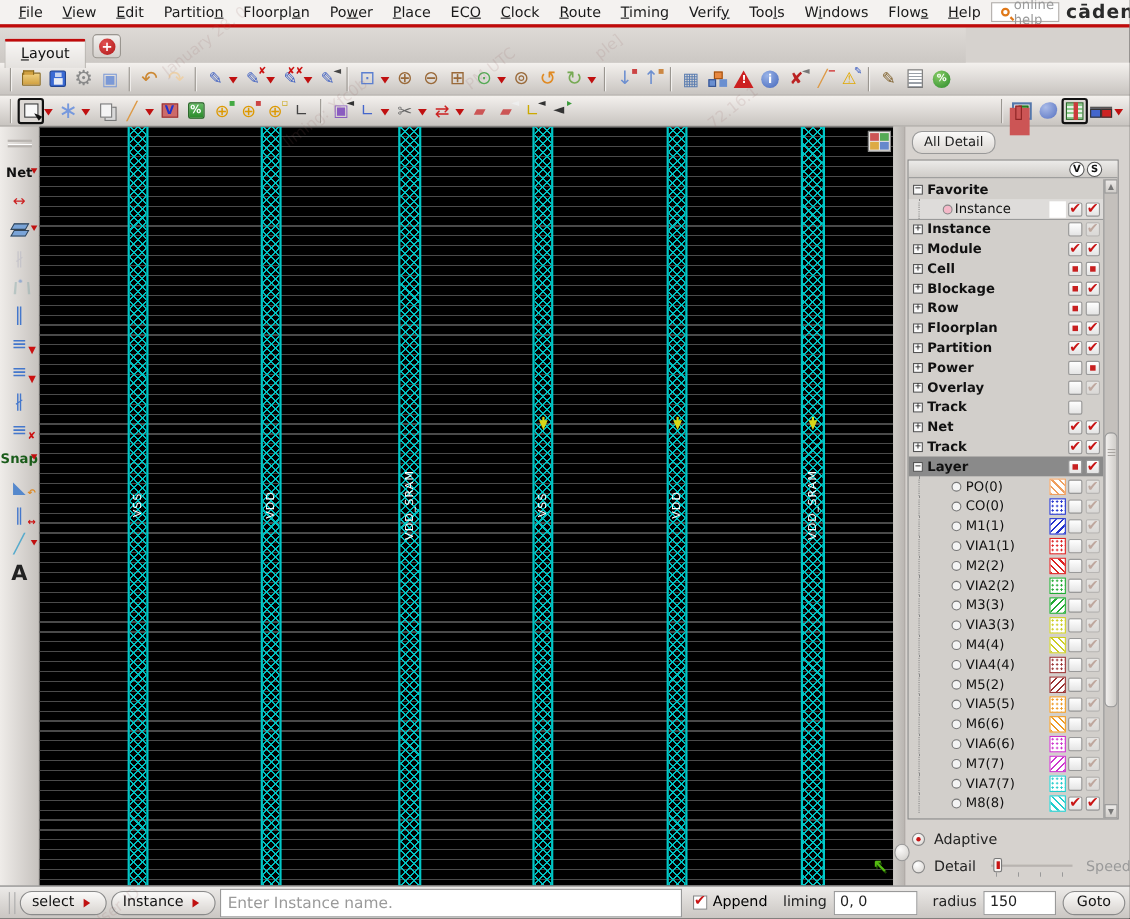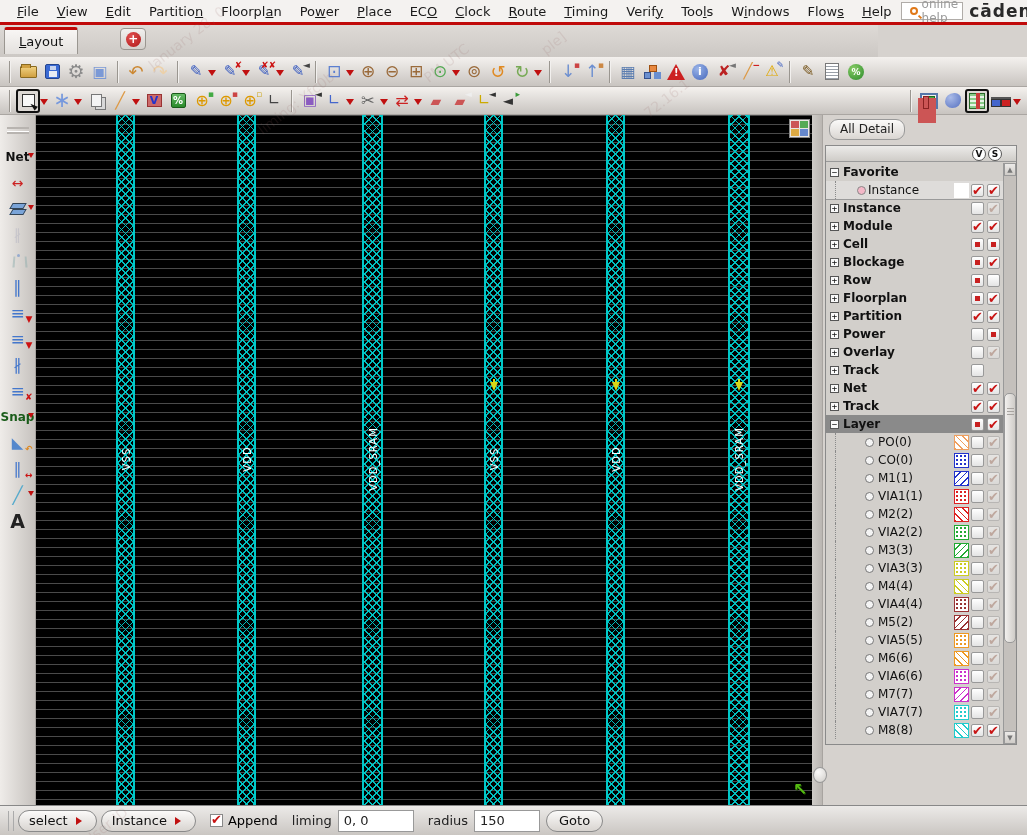--- a/index.html
+++ b/index.html
@@ -12,21 +12,21 @@
   .menu-item u { text-decoration:underline; }
   .menu-spacer { flex:1; }
   .searchbox { width:132px; height:18px; background:#fff; border:1px solid #b0aca8; display:flex; align-items:center; padding:0 4px; margin-right:6px; }
   .mag { width:8px; height:8px; border:2px solid #e07818; border-radius:50%; position:relative; flex:0 0 auto; }
   .mag::after { content:""; position:absolute; width:4px; height:2px; background:#e07818; transform:rotate(45deg); left:6px; top:7px; }
   .searchbox span { color:#9a9a9a; margin-left:4px; font-size:12px; }
   .logo { font-weight:bold; font-size:17px; color:#2a2a2a; letter-spacing:1px; margin-right:8px; }
   .redline { position:absolute; left:0; top:22px; width:1027px; height:3px; background:#c00a0a; z-index:30; }
 
   
-  .tabbar { position:absolute; left:0; top:25px; width:878px; height:32px; background:linear-gradient(#dedad6,#ccc8c4); display:flex; align-items:center; padding-left:4px; z-index:25;gap:36px; }
+  .tabbar { position:absolute; left:0; top:25px; width:878px; height:32px; background:linear-gradient(#dedad6,#ccc8c4); display:flex; align-items:flex-end; padding-left:4px; z-index:25; }
   .tab { background:linear-gradient(#f8f6f4,#e4e1de); border:1px solid #9a9690; border-bottom:none; border-top:3px solid #c00a0a; padding:4px 14px 5px 14px; color:#111; border-radius:3px 3px 0 0; }
   .tab u { text-decoration:underline; }
   .addtab { width:26px; height:22px; margin:0 0 4px 6px; background:linear-gradient(#f2f0ee,#d4d0cc); border:1px solid #9a9690; border-radius:4px; display:flex; align-items:center; justify-content:center; }
   .addtab .plus { width:15px; height:15px; border-radius:50%; background:radial-gradient(circle at 35% 30%,#e05050,#b01818); color:#fff; font-weight:bold; font-size:12px; line-height:15px; text-align:center; }
 
   
   .tbrow { position:absolute; left:0; width:1027px; display:flex; align-items:center; background:linear-gradient(#f4f1ee,#c8c4c0); border-bottom:1px solid #aaa6a2; padding:0 4px; z-index:20; }
   #tb1 { top:57px; height:30px; }
   #tb2 { top:87px; height:28px; }
   .tbi { width:24px; height:24px; display:inline-flex; align-items:center; justify-content:center; position:relative; border-radius:3px; flex:0 0 auto; }
@@ -750,33 +750,50 @@
             <span class="cb checked"></span>
             <span class="cb checked"></span>
           </div>
         </div>
       <div class="scroll">
         <span class="sc-btn sc-up">▲</span>
         <span class="sc-thumb"></span>
         <span class="sc-btn sc-dn">▼</span>
       </div>
     </div>
+    <div id="rendctl">
+      <div class="rrow">
+        <span class="radio on"></span>
+        <span class="rlabel">Adaptive</span>
+      </div>
+      <div class="rrow">
+        <span class="radio"></span>
+        <span class="rlabel">Detail</span>
+        <span class="slider">
+          <span class="track"></span>
+            <span class="handle"></span>
+            <span class="ticks"></span>
+        </span>
+        <span class="speed">Speed</span>
+      </div>
+    </div>
   </div>
 </div>
 
 <div id="statusbar">
   <span class="stgrip"></span>
   <span class="pillbtn">
     <span>select</span>
       <span class="arr"></span>
   </span>
   <span class="pillbtn">
     <span>Instance</span>
       <span class="arr"></span>
   </span>
+  <input id="inst-input" placeholder="Enter Instance name." style="">
   <span class="appendwrap">
     <span class="chk"></span>
     <span>Append</span>
   </span>
   <span class="stlabel">liming</span>
   <input class="stinput" id="coords-input" value="0, 0" style="">
   <span class="stlabel">radius</span>
   <input class="stinput" id="radius-input" value="150" style="">
   <span class="gotobtn">Goto</span>
 </div>

